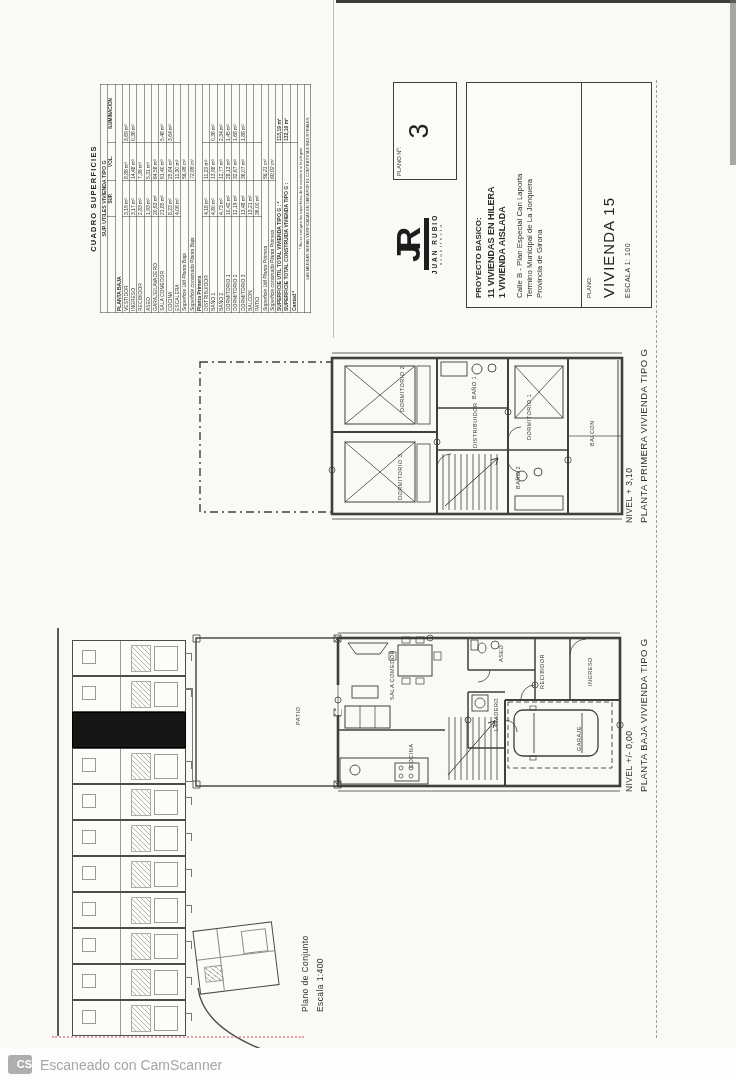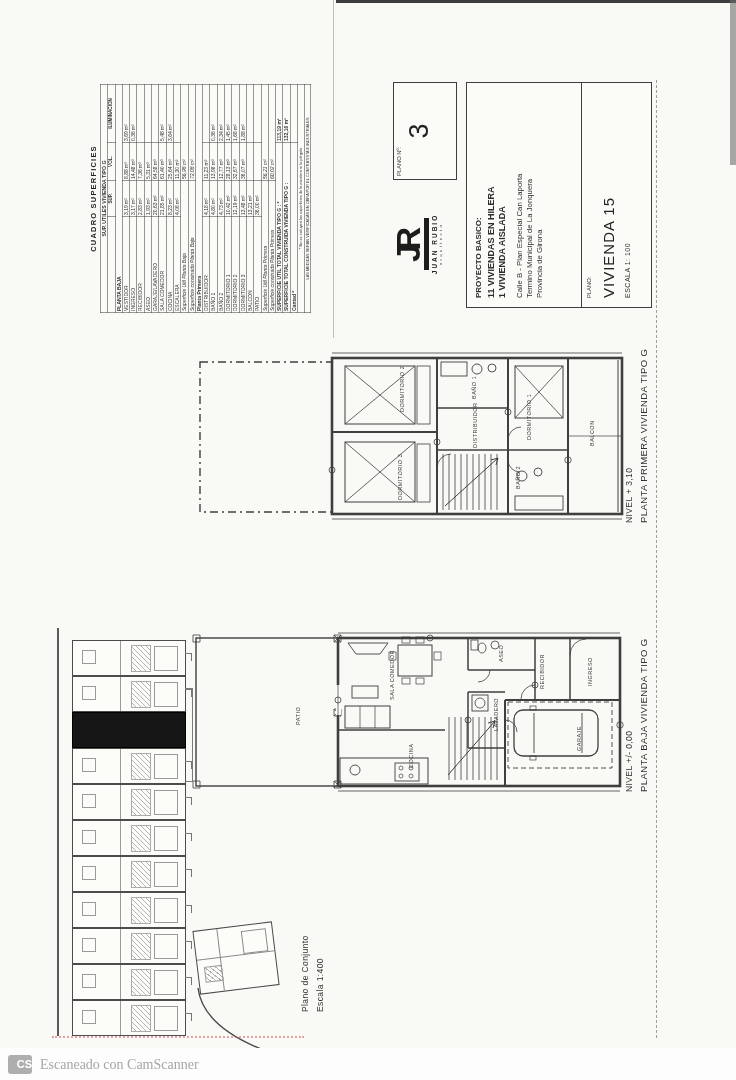--- a/index.html
+++ b/index.html
@@ -79,21 +79,21 @@
   .d-h{position:absolute;left:0;right:0;top:45%;height:1px;background:#8a8a8a;}
   .d-r{position:absolute;left:60%;top:8%;width:30%;height:34%;border:1px solid #8a8a8a;}
   .d-x{position:absolute;left:8%;top:58%;width:16px;height:14px;border:1px solid #9a9a9a;
        background:repeating-linear-gradient(45deg,transparent 0 2.5px,#b0b0b0 2.5px 3.5px);}
 
   
   .cs-bar{position:absolute;left:0;top:1048px;width:736px;height:32px;background:#fdfdfd;}
   .cs-badge{position:absolute;left:8px;top:7px;width:24px;height:19px;background:#aeaeae;
             border-radius:3px;color:#fff;font-size:11px;font-weight:bold;text-align:right;
             line-height:19px;}
-  .cs-text{position:absolute;left:40px;top:9px;font-size:14px;color:#a6a6a6;font-family:Liberation Serif, serif;}
+  .cs-text{position:absolute;left:40px;top:9px;font-size:14px;color:#a6a6a6;}
 
   svg{position:absolute;overflow:visible;}
 </style>
 </head>
 <body>
 
 <div id="canvas">
 
   <div class="edge-top"></div>
   <div class="edge-right"></div>

